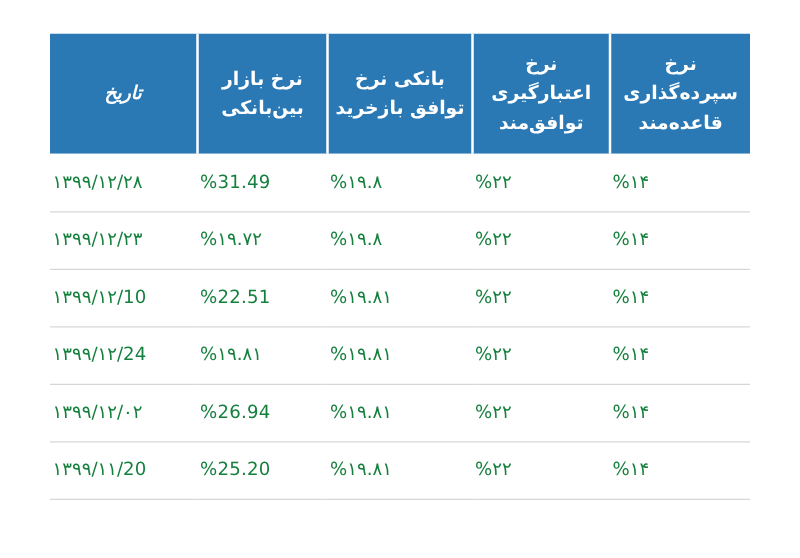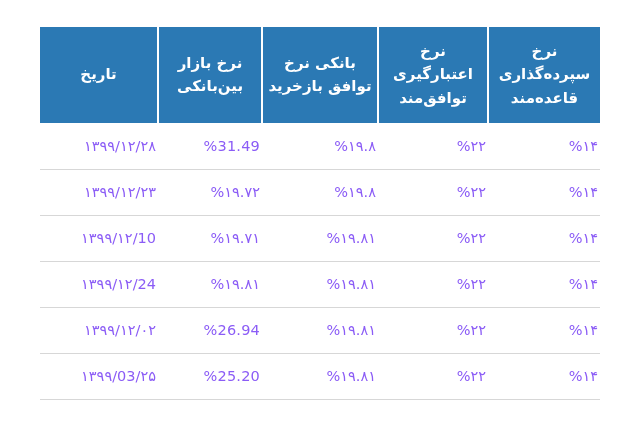--- a/index.html
+++ b/index.html
@@ -40,25 +40,26 @@
     height: 96px;
     border-right: 2px solid #ffffff;
     border-left: 2px solid #ffffff;
     box-sizing: border-box;
   }
   table.rates thead th:first-child {
     border-right: none;
   }
   table.rates thead th:last-child {
     border-left: none;
+    font-style: italic;
   }
   table.rates tbody td {
     font-size: 14.5px;
-    color: #8b5cf6;
-    text-align: right;
+    color: #15803d;
+    text-align: left;
     vertical-align: middle;
     height: 46px;
     padding: 4px 2px;
     border-bottom: 1px solid #d7d7d7;
     box-sizing: border-box;
     background: #ffffff;
     letter-spacing: 0.2px;
   }
   table.rates tbody tr:last-child td {
     border-bottom: 1px solid #d7d7d7;
@@ -103,21 +104,21 @@
         <td>%۱۴</td>
         <td>%۲۲</td>
         <td>%۱۹.۸</td>
         <td>%۱۹.۷۲</td>
         <td>۱۳۹۹/۱۲/۲۳</td>
       </tr>
       <tr>
         <td>%۱۴</td>
         <td>%۲۲</td>
         <td>%۱۹.۸۱</td>
-        <td>%۱۹.۷۱</td>
+        <td>%22.51</td>
         <td>۱۳۹۹/۱۲/10</td>
       </tr>
       <tr>
         <td>%۱۴</td>
         <td>%۲۲</td>
         <td>%۱۹.۸۱</td>
         <td>%۱۹.۸۱</td>
         <td>۱۳۹۹/۱۲/24</td>
       </tr>
       <tr>
@@ -125,17 +126,17 @@
         <td>%۲۲</td>
         <td>%۱۹.۸۱</td>
         <td>%26.94</td>
         <td>۱۳۹۹/۱۲/۰۲</td>
       </tr>
       <tr>
         <td>%۱۴</td>
         <td>%۲۲</td>
         <td>%۱۹.۸۱</td>
         <td>%25.20</td>
-        <td>۱۳۹۹/03/۲۵</td>
+        <td>۱۳۹۹/۱۱/20</td>
       </tr>
     </tbody>
   </table>
 </div>
 
 </body></html>

